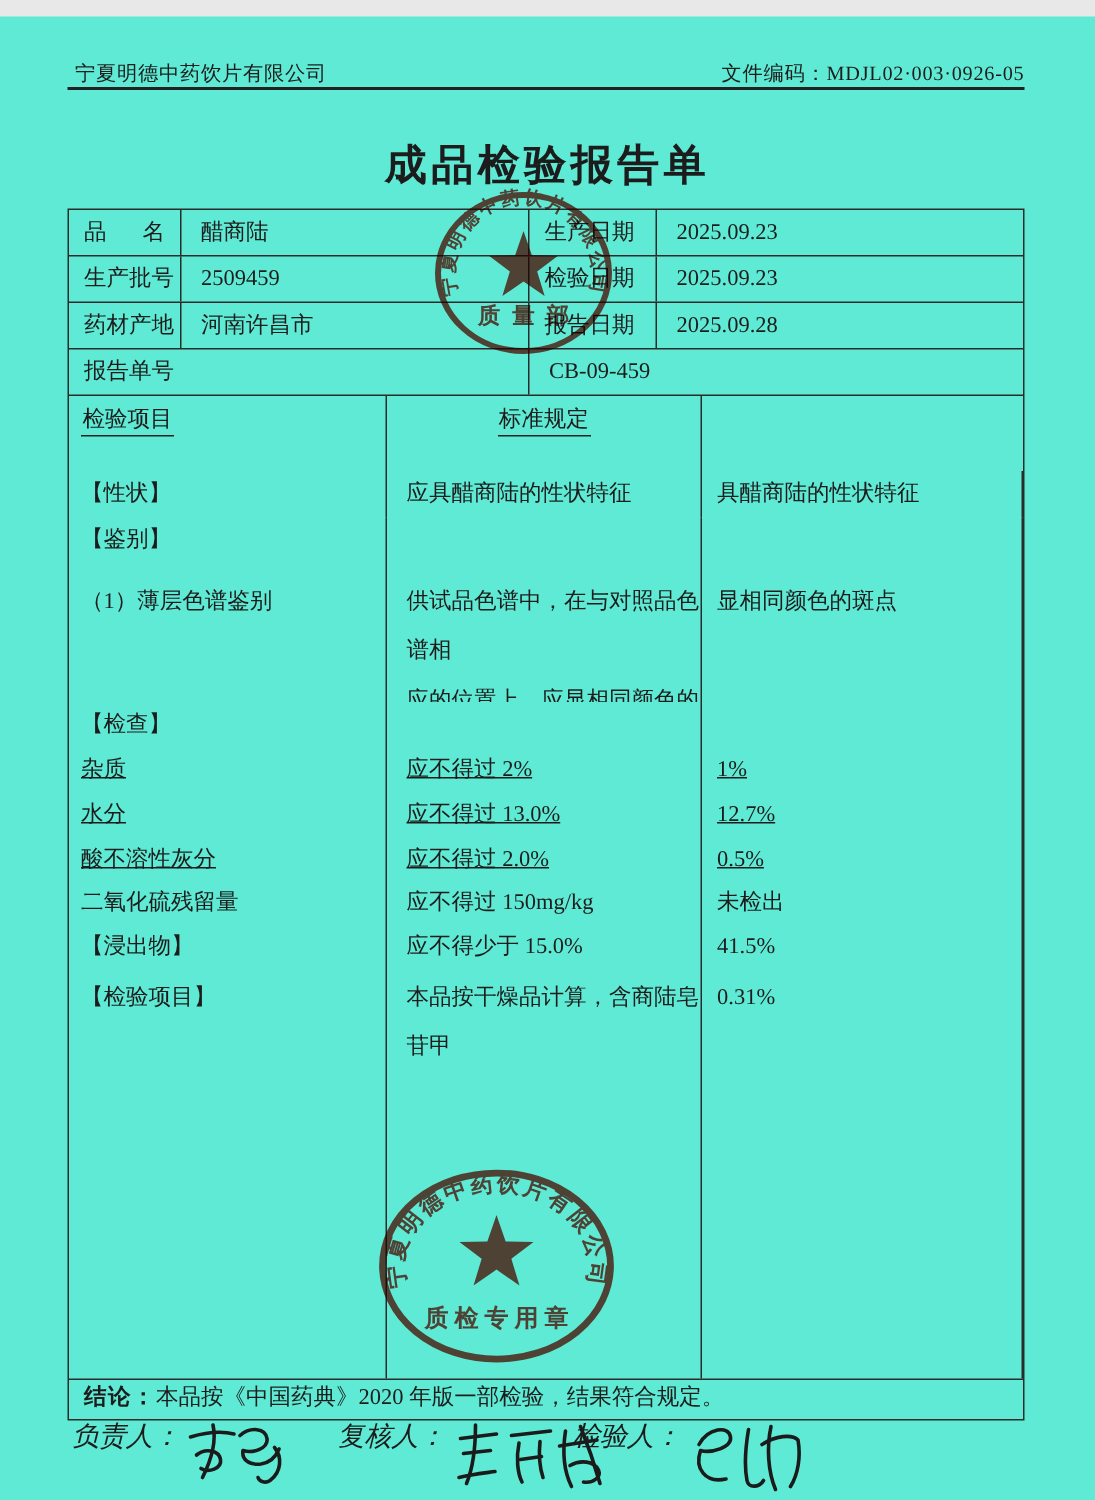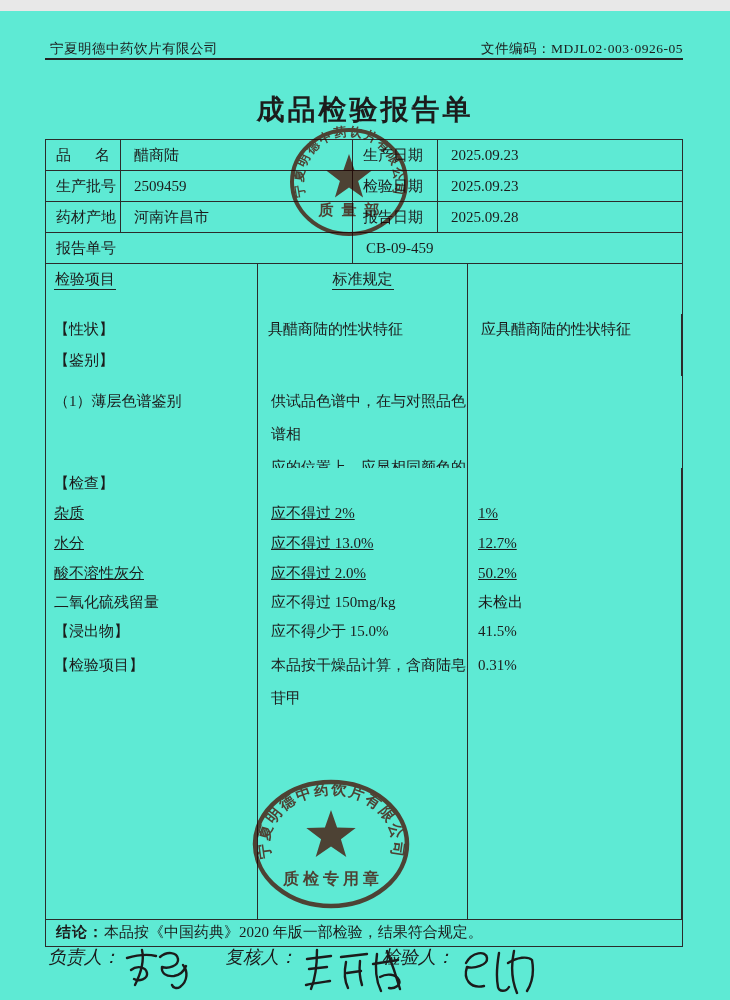--- a/index.html
+++ b/index.html
@@ -110,33 +110,34 @@
       <div class="cell val">CB-09-459</div>
     </div>
 
     <div class="row m r-head">
       <div class="cell ci"><span class="uline">检验项目</span></div>
       <div class="cell hd-c"><span class="uline">标准规定</span></div>
     </div>
 
     <div class="row m r-a">
       <div class="cell ci">【性状】</div>
+      <div class="cell cs">应具醋商陆的性状特征</div>
       <div class="cell cr">具醋商陆的性状特征</div>
-      <div class="cell cs">应具醋商陆的性状特征</div>
     </div>
 
     <div class="row m r-b">
       <div class="cell ci">【鉴别】</div>
       <div class="cell cs"></div>
       <div class="cell cr"></div>
     </div>
 
     <div class="row m r-c">
       <div class="cell ci">（1）薄层色谱鉴别</div>
       <div class="cell cs"><span>供试品色谱中，在与对照品色谱相</span><br><span>应的位置上，应显相同颜色的斑点</span></div>
+      <div class="cell cr">显相同颜色的斑点</div>
     </div>
 
     <div class="row m r-d">
       <div class="cell ci">【检查】</div>
       <div class="cell cs"></div>
       <div class="cell cr"></div>
     </div>
 
     <div class="row m r-e">
       <div class="cell ci">杂质</div>
@@ -146,21 +147,21 @@
 
     <div class="row m r-f">
       <div class="cell ci">水分</div>
       <div class="cell cs">应不得过 13.0%</div>
       <div class="cell cr">12.7%</div>
     </div>
 
     <div class="row m r-g">
       <div class="cell ci">酸不溶性灰分</div>
       <div class="cell cs">应不得过 2.0%</div>
-      <div class="cell cr">50.2%</div>
+      <div class="cell cr">0.5%</div>
     </div>
 
     <div class="row m r-h">
       <div class="cell ci">二氧化硫残留量</div>
       <div class="cell cs">应不得过 150mg/kg</div>
       <div class="cell cr">未检出</div>
     </div>
 
     <div class="row m r-i">
       <div class="cell ci">【浸出物】</div>

